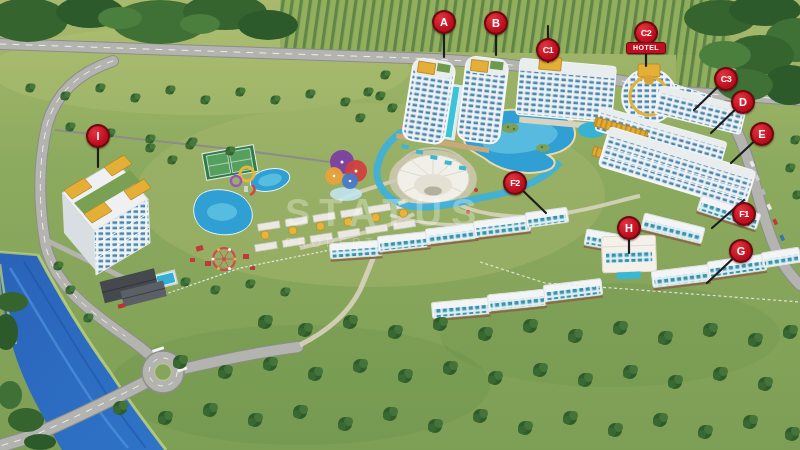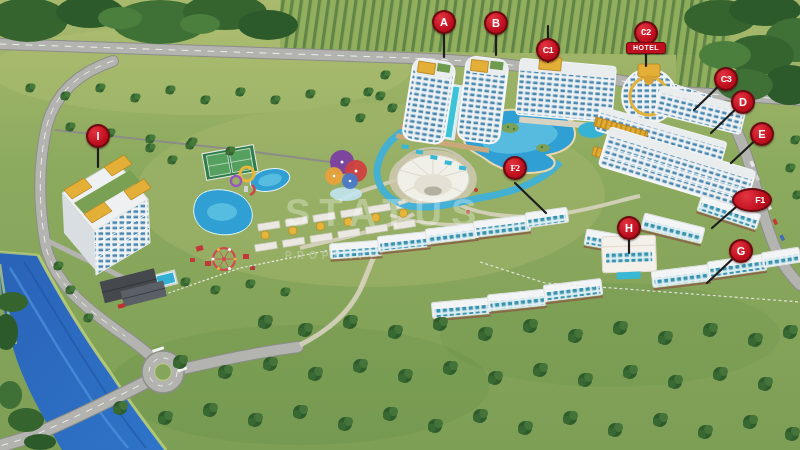--- a/index.html
+++ b/index.html
@@ -13,21 +13,21 @@
     color:#fff;font-weight:bold;font-size:11px;line-height:20px;text-align:center;}
   .marker.m2{font-size:9px;letter-spacing:-0.5px;}
   .hotel-badge{position:absolute;left:626px;top:42px;width:40px;height:12px;
     background:#c01020;border:1px solid #6d0a10;border-radius:3px;box-sizing:border-box;
     color:#fff;font-weight:bold;font-size:7px;line-height:10px;text-align:center;
     letter-spacing:.5px;box-shadow:0 1px 1px rgba(0,0,0,.4);}
   .watermark{position:absolute;left:285px;top:194px;width:290px;
     pointer-events:none;}
   .wm1{font-weight:bold;font-size:38px;line-height:1;letter-spacing:9px;
     color:rgba(255,255,255,.30);}
-  .wm2{font-weight:bold;font-size:10px;line-height:1;letter-spacing:5px;margin-top:19px;
+  .wm2{font-weight:normal;font-size:12px;line-height:1;letter-spacing:5px;margin-top:5px;
     color:rgba(255,255,255,.27);}
 </style>
 </head>
 <body>
 
 <div class="scene">
 
 <svg width="800" height="450" viewBox="0 0 800 450">
   <defs>
     <linearGradient id="bg" x1="0" y1="0" x2="0" y2="1">
@@ -560,27 +560,27 @@
     <line x1="515" y1="183" x2="546" y2="213"></line>
     <line x1="741" y1="251" x2="707" y2="283"></line>
     <line x1="629" y1="228" x2="629" y2="253"></line>
     <line x1="98" y1="136" x2="98" y2="167"></line>
   </g>
 </svg>
 
   <div class="marker" style="left:432px;top:10px;">A</div>
   <div class="marker" style="left:484px;top:11px;">B</div>
   <div class="marker m2" style="left:536px;top:14px;margin-top:24px;">C1</div>
-  <div class="marker m2" style="left:634px;top:21px;font-family:Liberation Mono, monospace;">C2</div>
+  <div class="marker m2" style="left:634px;top:21px;">C2</div>
   <div class="hotel-badge">HOTEL</div>
   <div class="marker m2" style="left:714px;top:67px;">C3</div>
   <div class="marker" style="left:731px;top:90px;">D</div>
   <div class="marker" style="left:750px;top:122px;">E</div>
-  <div class="marker m2" style="left:732px;top:188px;padding-left:16px;">F1</div>
-  <div class="marker m2" style="left:503px;top:156px;font-family:Liberation Serif, serif;">F2</div>
+  <div class="marker m2" style="left:732px;top:202px;">F1</div>
+  <div class="marker m2" style="left:503px;top:171px;">F2</div>
   <div class="marker" style="left:729px;top:239px;">G</div>
   <div class="marker" style="left:617px;top:216px;">H</div>
   <div class="marker" style="left:86px;top:124px;">I</div>
 
   <div class="watermark">
     <div class="wm1">STATUS</div>
     <div class="wm2">PROPERTY</div>
   </div>
 
 </div>

